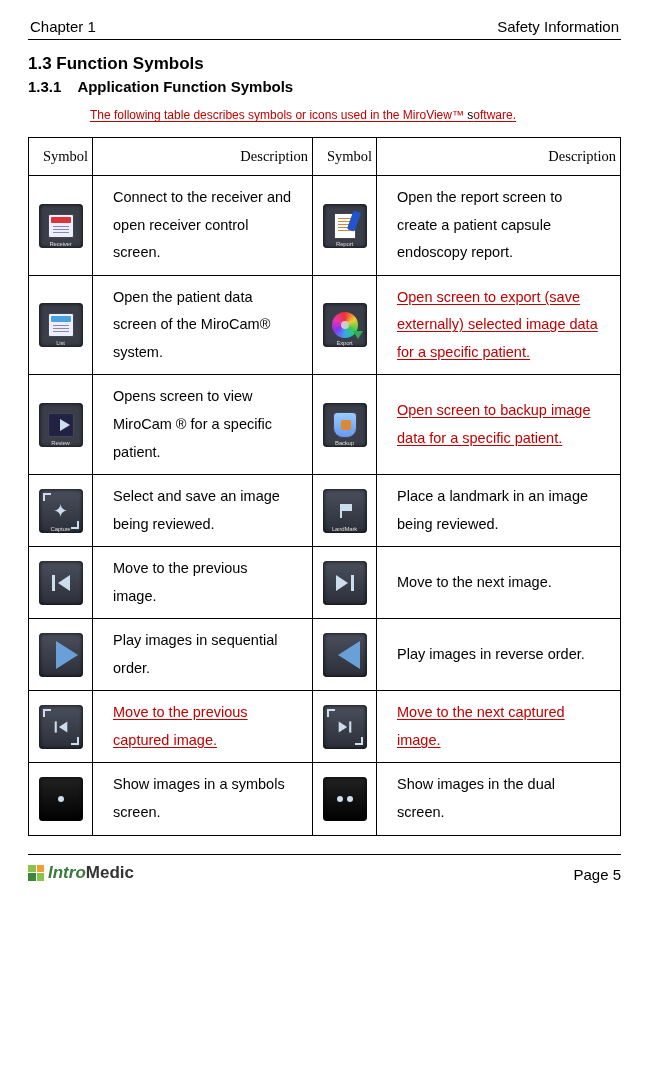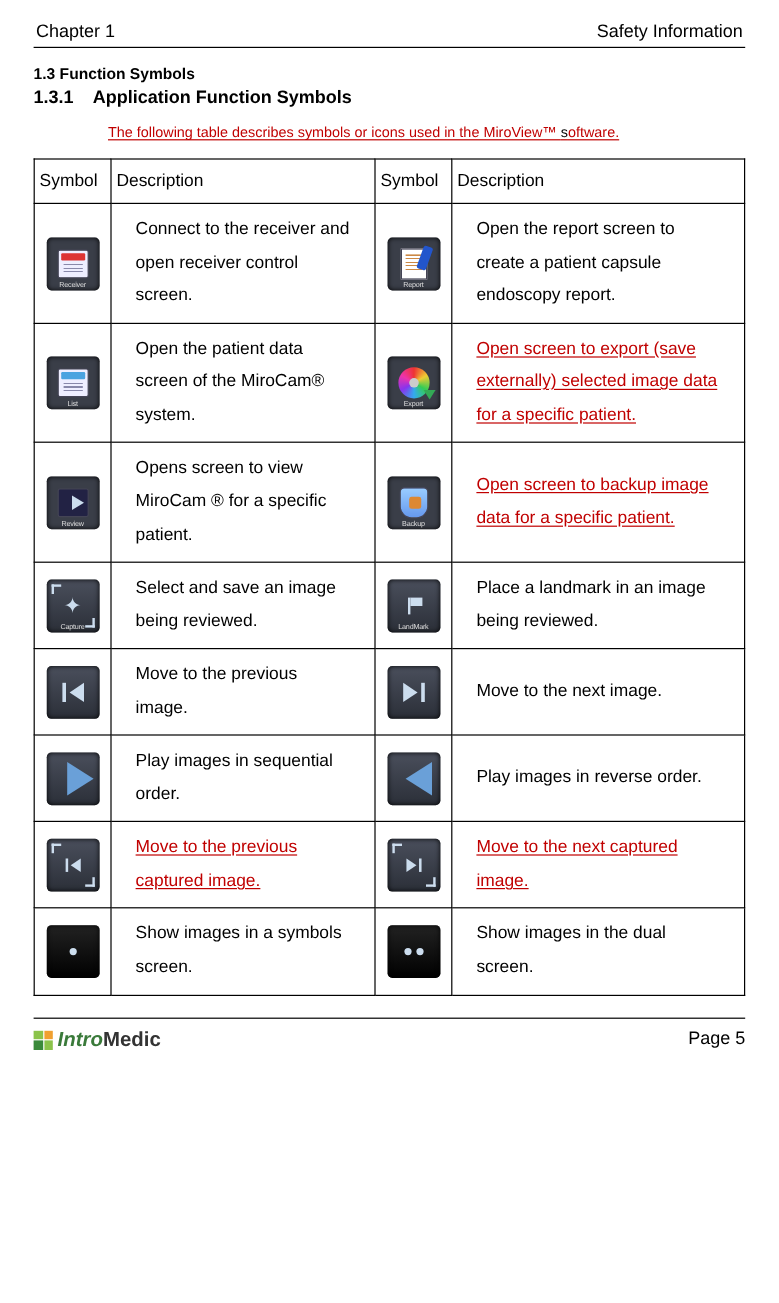--- a/index.html
+++ b/index.html
@@ -17,21 +17,21 @@
       justify-content: space-between;
       font-size: 15px;
       padding: 0 2px 4px 2px;
     }
     .top-rule {
       border: none;
       border-top: 1.5px solid #000;
       margin-bottom: 14px;
     }
     .sec-heading {
-      font-size: 13px;
+      font-size: 17px;
       font-weight: bold;
       margin-bottom: 4px;
     }
     .sub-row {
       display: flex;
       gap: 16px;
       font-size: 15px;
       font-weight: bold;
       margin-bottom: 12px;
     }
@@ -52,22 +52,23 @@
       width: 100%;
       table-layout: fixed;
     }
     table.sym th, table.sym td {
       border: 1px solid #000;
       font-size: 14.5px;
       vertical-align: middle;
     }
     table.sym th {
       font-weight: normal;
-      text-align: left;
+      text-align: right;
       padding: 10px 4px;
+      font-family: Liberation Serif, serif;
     }
     col.c-sym { width: 64px; }
     col.c-desc { width: 220px; }
     col.c-sym2 { width: 64px; }
     col.c-desc2 { width: auto; }
     td.sym-cell {
       padding: 4px;
       text-align: center;
     }
     td.desc-cell {
@@ -164,21 +165,21 @@
     .sk{position:absolute;inset:0;margin:auto;width:22px;height:22px;}
     .sk .bar{position:absolute;top:3px;bottom:3px;width:3px;background:#cde;}
     .sk .tri{position:absolute;top:3px;bottom:3px;width:0;height:0;margin:auto 0;
        border-top:8px solid transparent;border-bottom:8px solid transparent;}
     .sk.prev .bar{left:2px;} .sk.prev .tri{right:2px;border-right:12px solid #cde;}
     .sk.next .bar{right:2px;} .sk.next .tri{left:2px;border-left:12px solid #cde;}
     .corners::before,.corners::after{content:"";position:absolute;width:6px;height:6px;border:2px solid #cde;}
     .corners::before{left:4px;top:4px;border-right:none;border-bottom:none;}
     .corners::after{right:4px;bottom:4px;border-left:none;border-top:none;}
     .footer-rule{border:none;border-top:1.5px solid #000;margin-top:18px;}
-    .footer-row{display:flex;justify-content:space-between;align-items:flex-start;margin-top:8px;}
+    .footer-row{display:flex;justify-content:space-between;align-items:flex-end;margin-top:8px;}
     .logo{display:flex;align-items:center;gap:4px;font-weight:bold;font-size:17px;}
     .logo .sq{display:grid;grid-template-columns:1fr 1fr;grid-template-rows:1fr 1fr;gap:1px;width:16px;height:16px;}
     .logo .sq span{background:#3a8a3a;}
     .logo .sq span:nth-child(1){background:#8bc34a;}
     .logo .sq span:nth-child(2){background:#f0a030;}
     .logo .sq span:nth-child(4){background:#8bc34a;}
     .logo-text b{color:#3a7a3a;font-style:italic;}
     .page-no{font-size:15px;}
   </style>
 </head>

